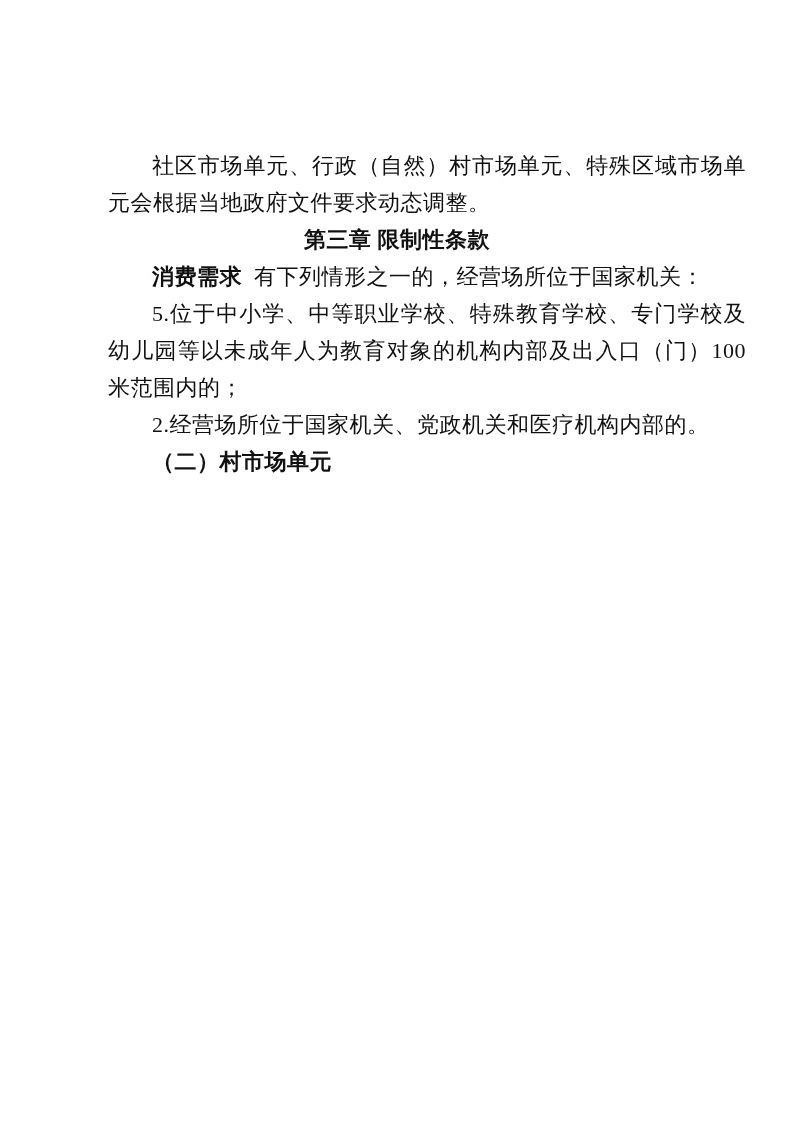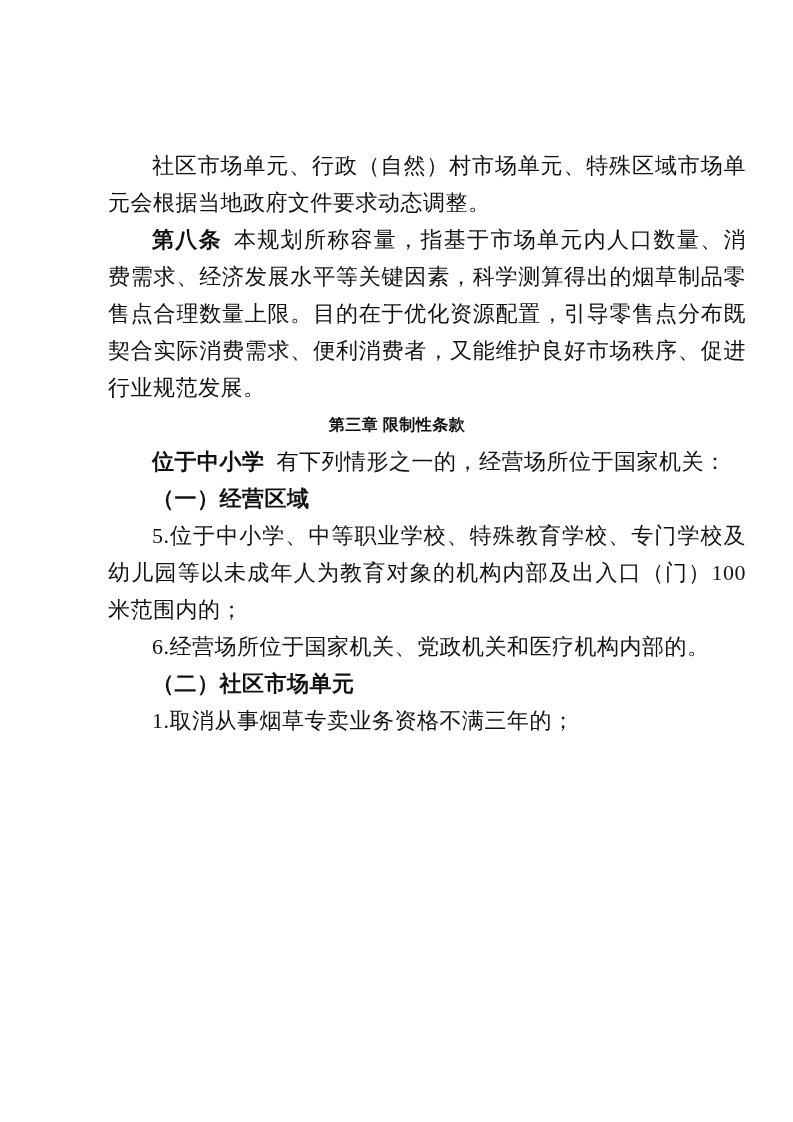--- a/index.html
+++ b/index.html
@@ -32,21 +32,21 @@
   }
   .lead {
     font-weight: 700;
     margin-right: 12px;
   }
   .chapter {
     margin: 0;
     text-indent: 0;
     text-align: center;
     font-weight: 700;
-    font-size: 16px;
+    font-size: 22px;
     transform: translateX(-30px);
   }
   .subhead {
     font-weight: 700;
   }
   .pagenum {
     position: absolute;
     left: 615px;
     top: 1007px;
     font-size: 19px;
@@ -57,35 +57,32 @@
 </style>
 </head>
 <body>
 
 <div class="sheet">
 
   <div class="textblock">
 
     <p class="para"><span>社区市场单元、行政（自然）村市场单元、特殊区域市场单元会根据当地政府文件要求动态调整。</span></p>
 
-    <p class="para"><span class="lead">第八条</span><span>本规划所称容量，指基于市场单元内人口数量、消费需求、经济发展水平等关键因素，科学测算得出的烟草制品零售点合理数量上限。目的在于优化资源配置，引导零售点分布既契合实际消费需求、便利消费者，又能维护良好市场秩序、促进行业规范发展。</span></p>
 
 
 
     <h2 class="chapter">第三章 限制性条款</h2>
 
-    <p class="para"><span class="lead">位于中小学</span><span>有下列情形之一的，经营场所位于国家机关：</span></p>
+    <p class="para"><span class="lead">消费需求</span><span>有下列情形之一的，经营场所位于国家机关：</span></p>
 
-    <p class="para subhead">（一）经营区域</p>
 
     <p class="para">5.位于中小学、中等职业学校、特殊教育学校、专门学校及幼儿园等以未成年人为教育对象的机构内部及出入口（门）100米范围内的；</p>
 
-    <p class="para">6.经营场所位于国家机关、党政机关和医疗机构内部的。</p>
+    <p class="para">2.经营场所位于国家机关、党政机关和医疗机构内部的。</p>
 
-    <p class="para subhead">（二）社区市场单元</p>
+    <p class="para subhead">（二）村市场单元</p>
 
-    <p class="para">1.取消从事烟草专卖业务资格不满三年的；</p>
 
   </div>
 
   <div class="pagenum">- 5 -</div>
 
 </div>
 
 </body></html>

